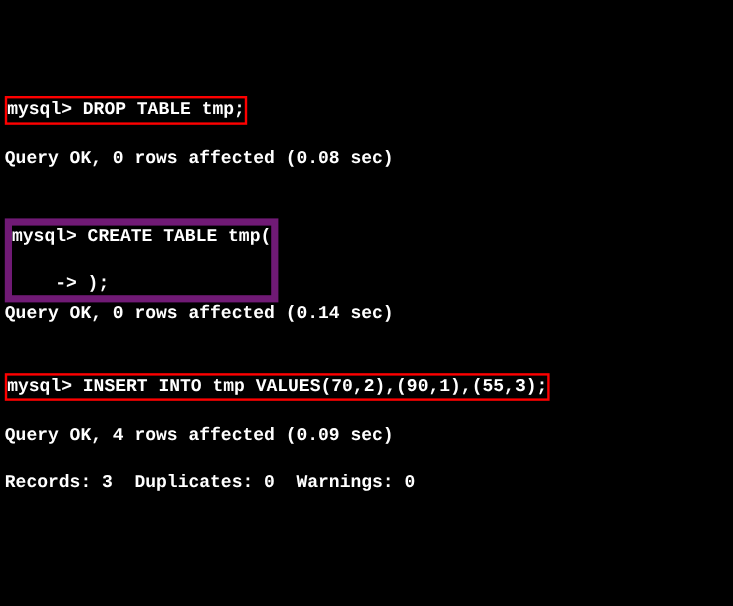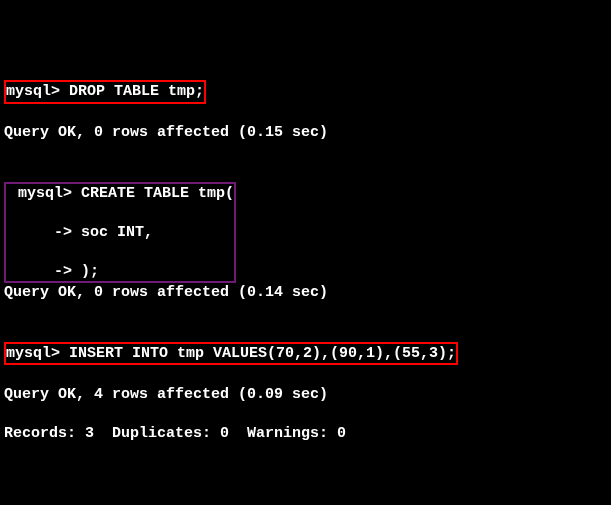--- a/index.html
+++ b/index.html
@@ -8,32 +8,31 @@
       color: #fff;
       font-family: "Courier New", Consolas, monospace;
       font-size: 15px;
       line-height: 1.3;
       padding: 2px 4px;
       width: 611px;
       white-space: pre;
     }
     .line { display: block; font-weight: bold; }
     .box-red { border: 2px solid #ff0000; display: inline-block; }
-    .box-red-block { border: 2px solid #701a75; display: inline-block; padding-left: 12px; }
+    .box-red-block { border: 6px solid #701a75; display: inline-block; }
   </style>
 </head>
 <body>
 
 
 
 <span class="line"><span class="box-red"><span>mysql&gt; DROP TABLE tmp;</span></span></span>
-<span class="line">Query OK, 0 rows affected (0.15 sec)</span>
+<span class="line">Query OK, 0 rows affected (0.08 sec)</span>
 <span class="line"></span>
 <span class="box-red-block"><span class="line">mysql&gt; CREATE TABLE tmp(</span>
-<span class="line">    -&gt; soc INT,</span>
 <span class="line">    -&gt; );</span></span>
 <span class="line">Query OK, 0 rows affected (0.14 sec)</span>
 <span class="line"></span>
 <span class="line"><span class="box-red"><span>mysql&gt; INSERT INTO tmp VALUES(70,2),(90,1),(55,3);</span></span></span>
 <span class="line">Query OK, 4 rows affected (0.09 sec)</span>
 <span class="line">Records: 3  Duplicates: 0  Warnings: 0</span>
 <span class="line"></span>
 
 
 

